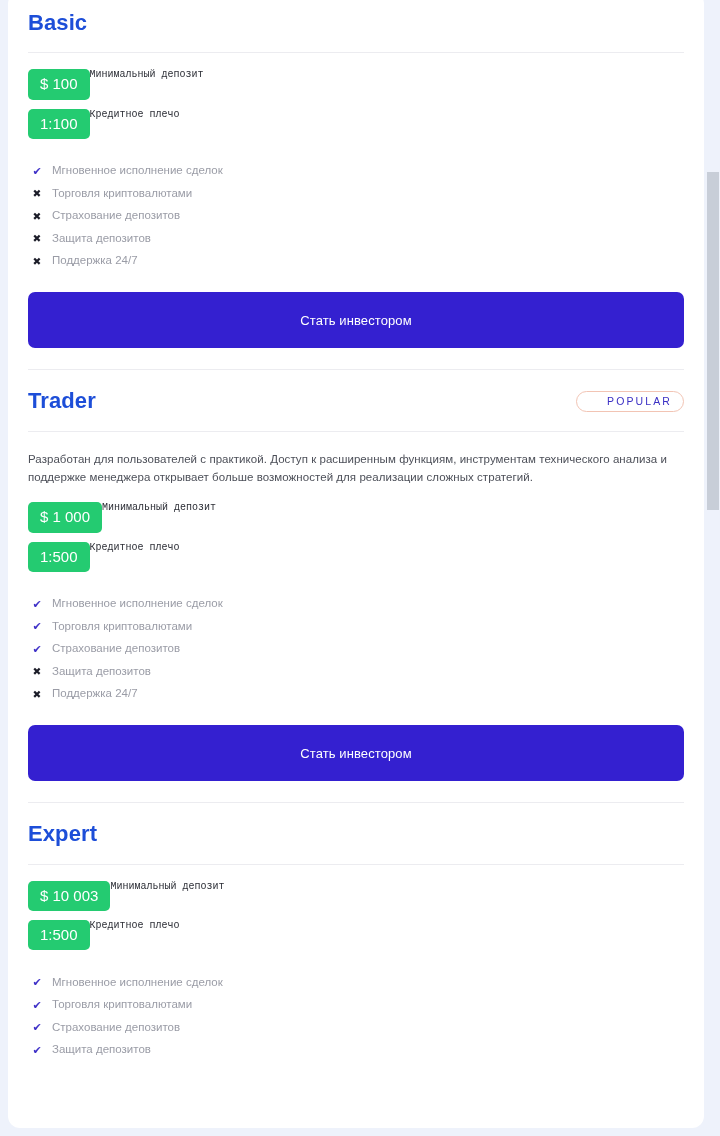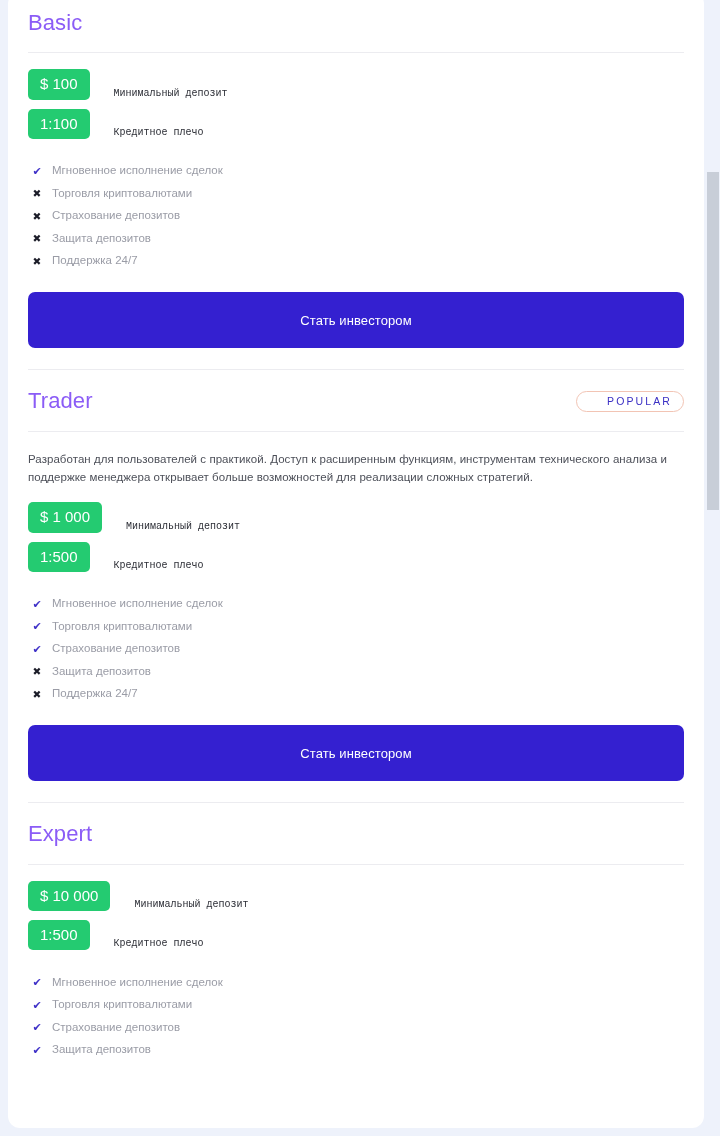--- a/index.html
+++ b/index.html
@@ -43,22 +43,22 @@
   .plan-head {
     display: flex;
     align-items: center;
     justify-content: space-between;
     min-height: 30px;
     padding-bottom: 16px;
   }
 
   .plan-title {
     font-size: 22px;
-    font-weight: 400;
-    color: #8b5cf6;
+    font-weight: 700;
+    color: #1d4ed8;
     letter-spacing: 0.1px;
     line-height: 1.2;
   }
 
   .badge-popular {
     font-size: 10.5px;
     letter-spacing: 2.1px;
     color: #3a2fc4;
     border: 1px solid #f2c4b4;
     border-radius: 40px;
@@ -81,23 +81,22 @@
     padding-top: 19px;
     letter-spacing: 0.05px;
   }
 
   .specs {
     padding-top: 16px;
   }
 
   .spec-row {
     display: flex;
-    align-items: flex-end;
+    align-items: flex-start;
     margin-bottom: 9px;
-    gap: 24px;
   }
 
   .spec-tag {
     background: #24cb71;
     color: #ffffff;
     font-size: 15px;
     border-radius: 5px;
     padding: 6px 12px 7px;
     line-height: 1.15;
     min-width: 59px;
@@ -272,21 +271,21 @@
           <button class="cta">Стать инвестором</button>
           <div class="plan-sep"></div>
         </div>
         <div class="plan">
           <div class="plan-head">
             <div class="plan-title">Expert</div>
           </div>
           <div class="rule"></div>
           <div class="specs">
             <div class="spec-row">
-              <div class="spec-tag">$ 10 000</div>
+              <div class="spec-tag">$ 10 003</div>
               <div class="spec-label">Минимальный депозит</div>
             </div>
             <div class="spec-row">
               <div class="spec-tag">1:500</div>
               <div class="spec-label">Кредитное плечо</div>
             </div>
           </div>
           <div class="features">
             <div class="feature-row">
               <span class="feature-icon yes">✔</span>

